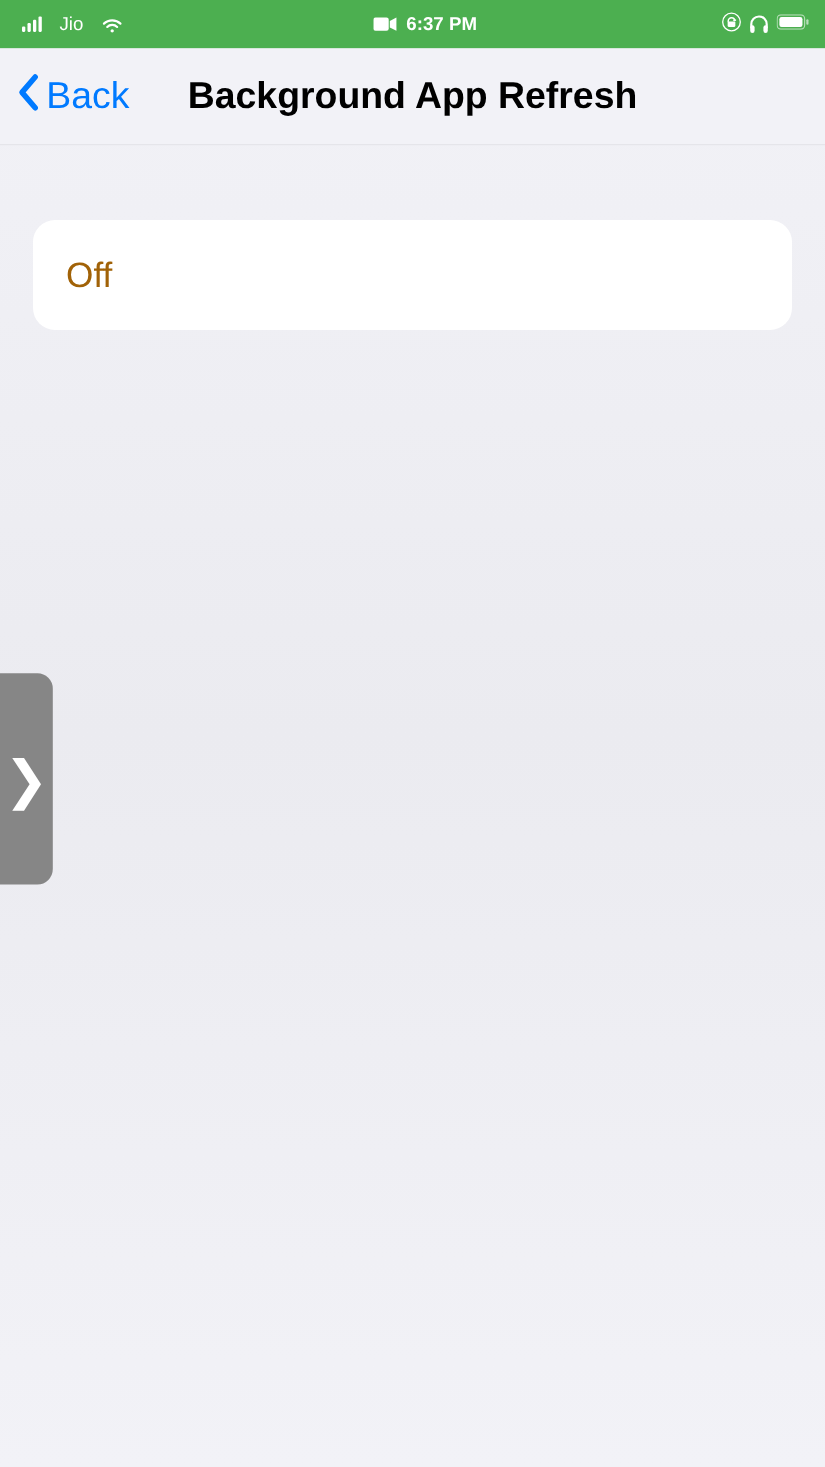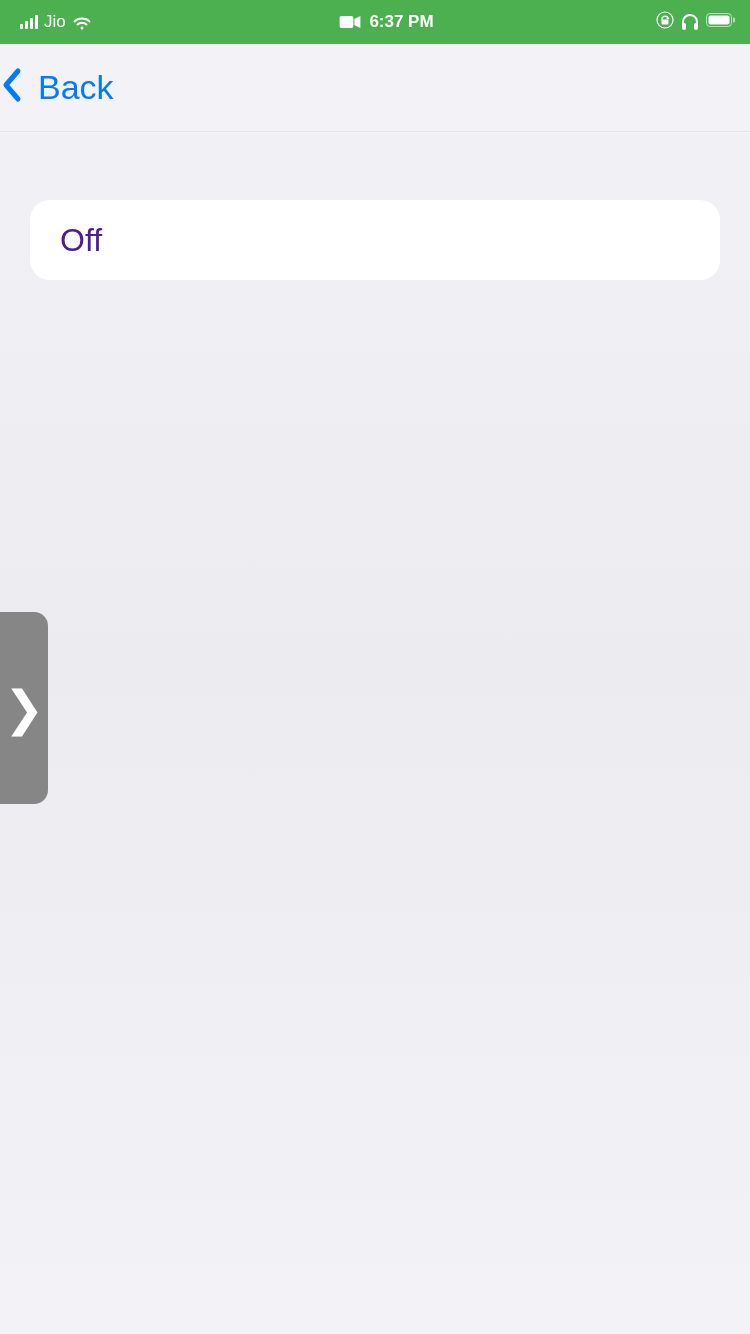--- a/index.html
+++ b/index.html
@@ -25,21 +25,21 @@
       align-items: center;
       justify-content: space-between;
       padding: 0 14px 0 20px;
       color: #fff;
       font-size: 17px;
       font-weight: 500;
     }
     .status-left {
       display: flex;
       align-items: center;
-      gap: 6px;
+      gap: 16px;
     }
     .status-center {
       position: absolute;
       left: 50%;
       transform: translateX(-50%);
       display: flex;
       align-items: center;
       gap: 8px;
       font-size: 17px;
       font-weight: 600;
@@ -75,23 +75,24 @@
       height: 88px;
       background: #f2f2f7;
       display: flex;
       align-items: center;
       position: relative;
       border-bottom: 0.5px solid rgba(0,0,0,0.05);
     }
     .back-button {
       display: flex;
       align-items: center;
+      padding-left: 14px;
       color: #007AFF;
       font-size: 34px;
-      gap: 16px;
+      gap: 6px;
       cursor: pointer;
     }
     .back-button .chevron {
       font-size: 38px;
       line-height: 1;
     }
     .nav-title {
       position: absolute;
       left: 50%;
       transform: translateX(-50%);
@@ -102,27 +103,27 @@
     }
 
     
     .list-group {
       margin: 68px 30px 0 30px;
       background: #fff;
       border-radius: 20px;
       overflow: visible;
     }
     .list-item {
-      height: 80px;
+      height: 100px;
       display: flex;
       align-items: center;
       justify-content: space-between;
       padding: 0 30px;
       font-size: 32px;
-      color: #4c1d95;
+      color: #a16207;
       position: relative;
       cursor: pointer;
     }
     .list-item:not(:last-child)::after {
       content: '';
       position: absolute;
       left: 30px;
       right: 0;
       bottom: 0;
       height: 1px;
@@ -214,20 +215,21 @@
 
 <div class="nav-bar">
   <div class="back-button">
     <span class="chevron">
       <svg width="22" height="36" viewBox="0 0 22 36" fill="none">
         <path d="M18 4 L6 18 L18 32" stroke="#007AFF" stroke-width="5" stroke-linecap="round" stroke-linejoin="round"></path>
       </svg>
     </span>
     <span>Back</span>
   </div>
+  <div class="nav-title">Background App Refresh</div>
 </div>
 
 <div class="list-group">
   <div class="list-item">
     <span>Off</span>
   </div>
 </div>
 
 <div class="side-handle">
   <span>❯</span>

